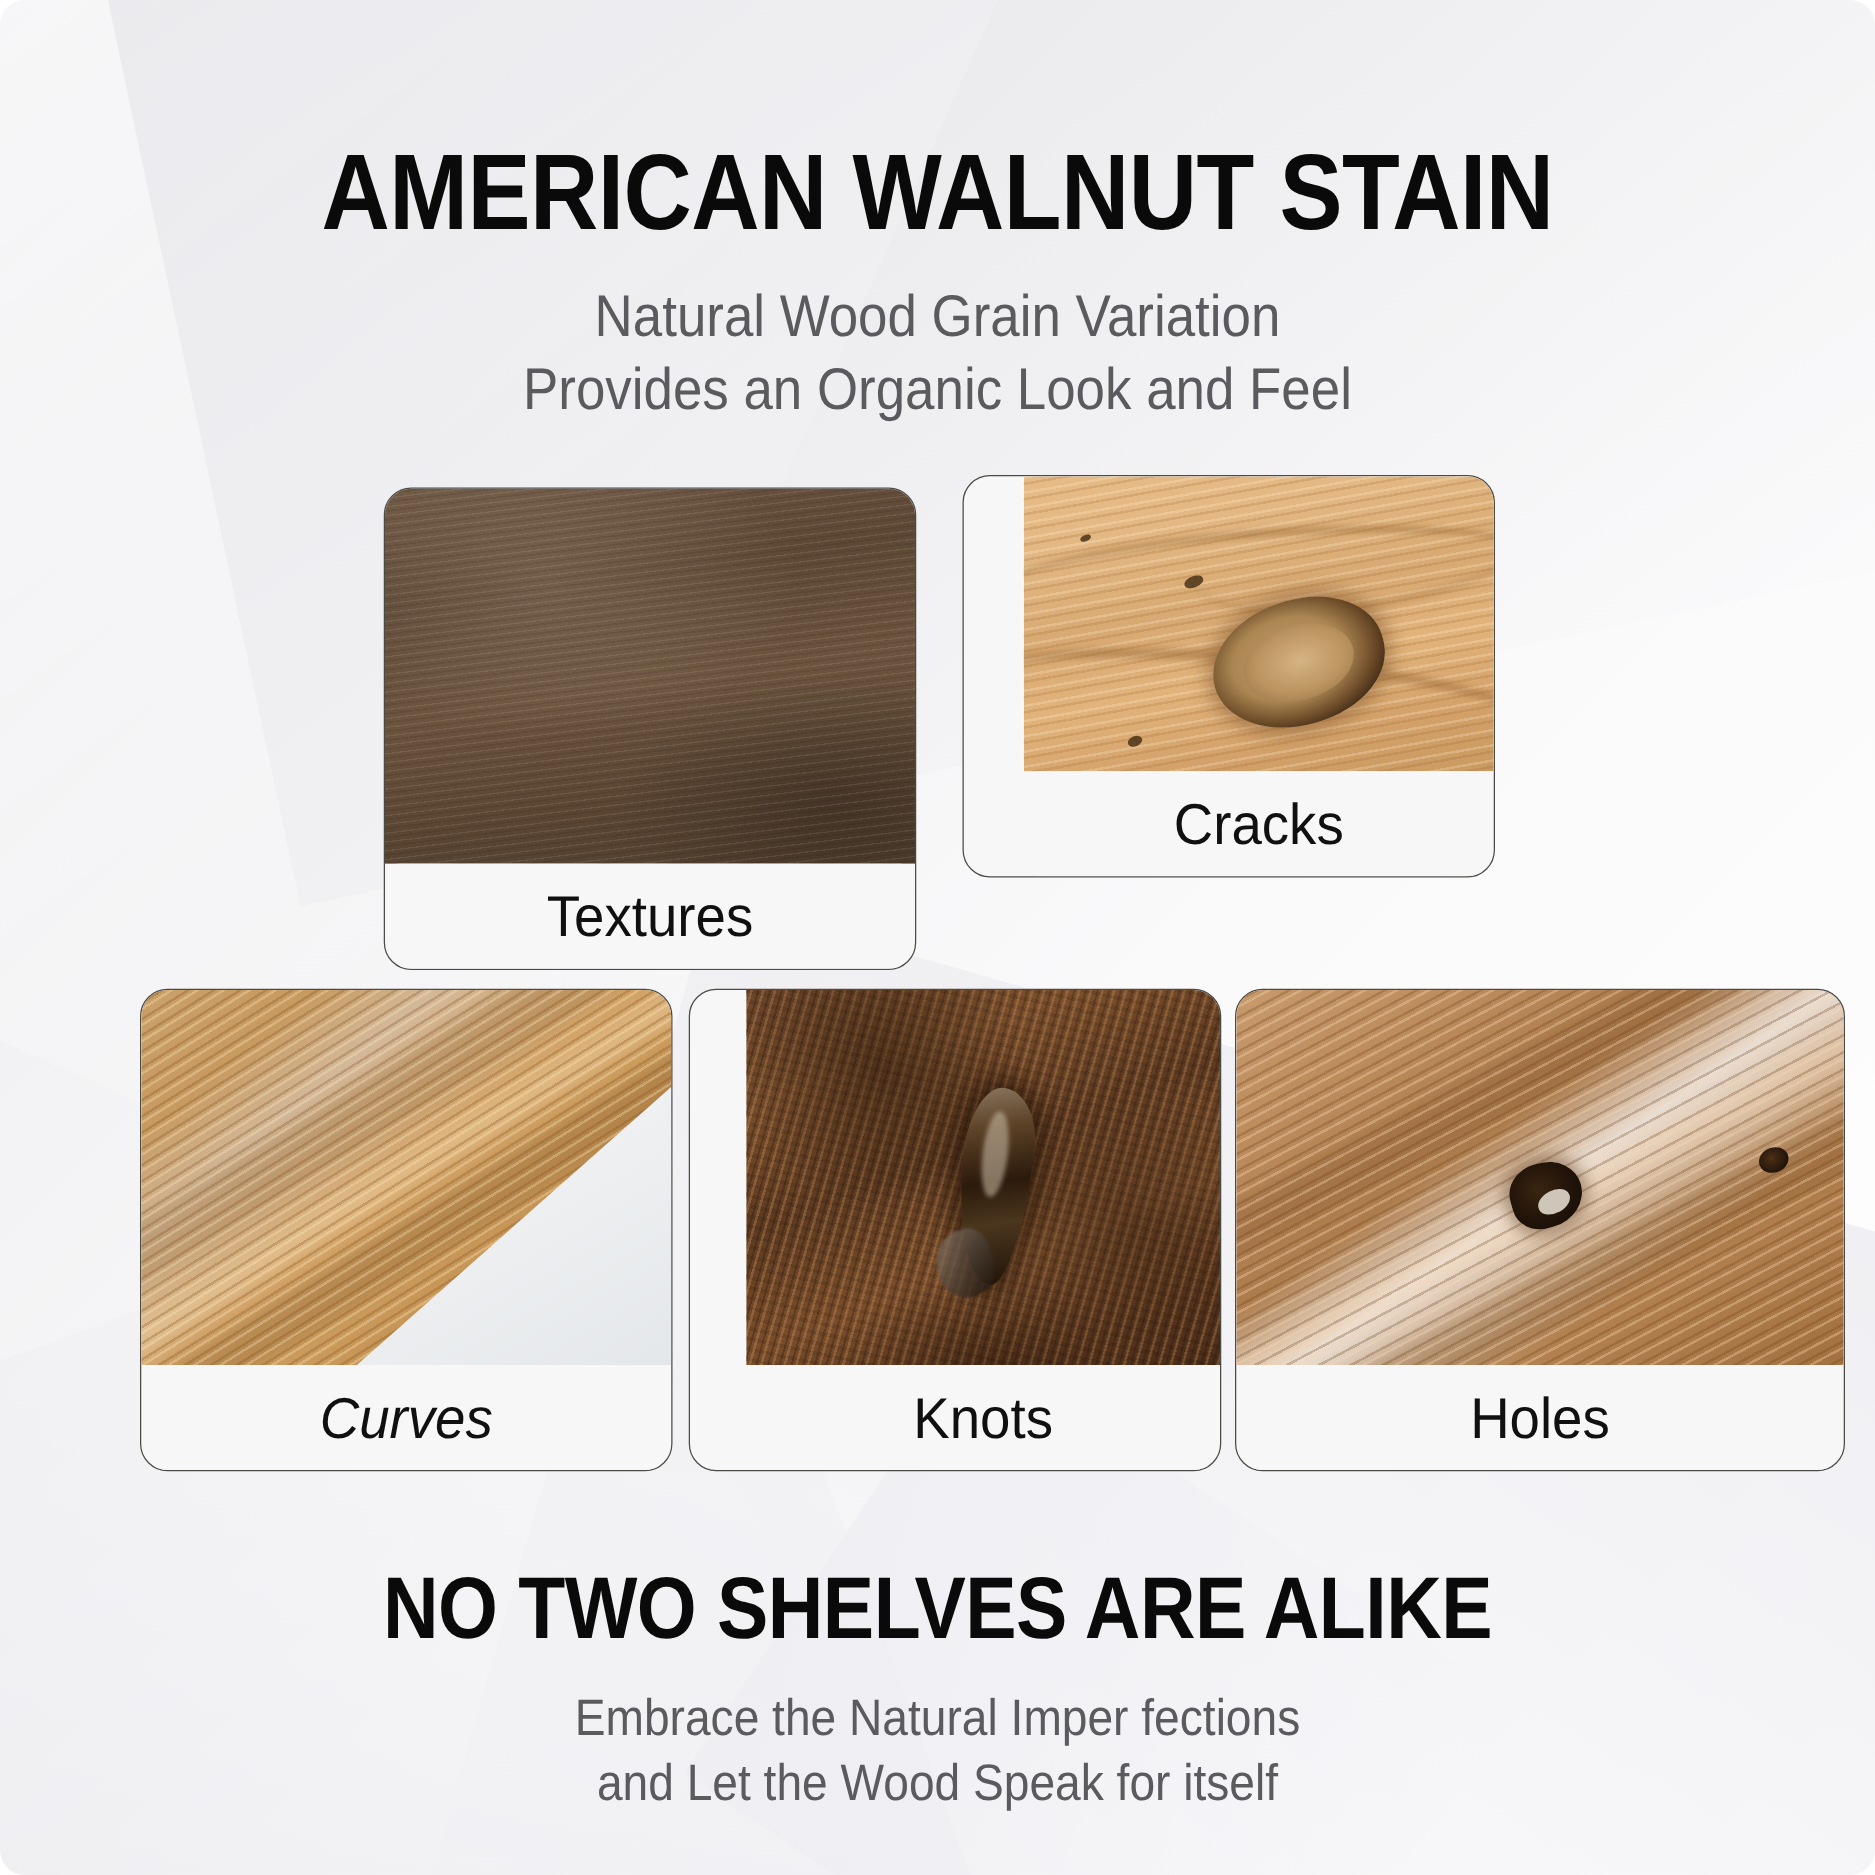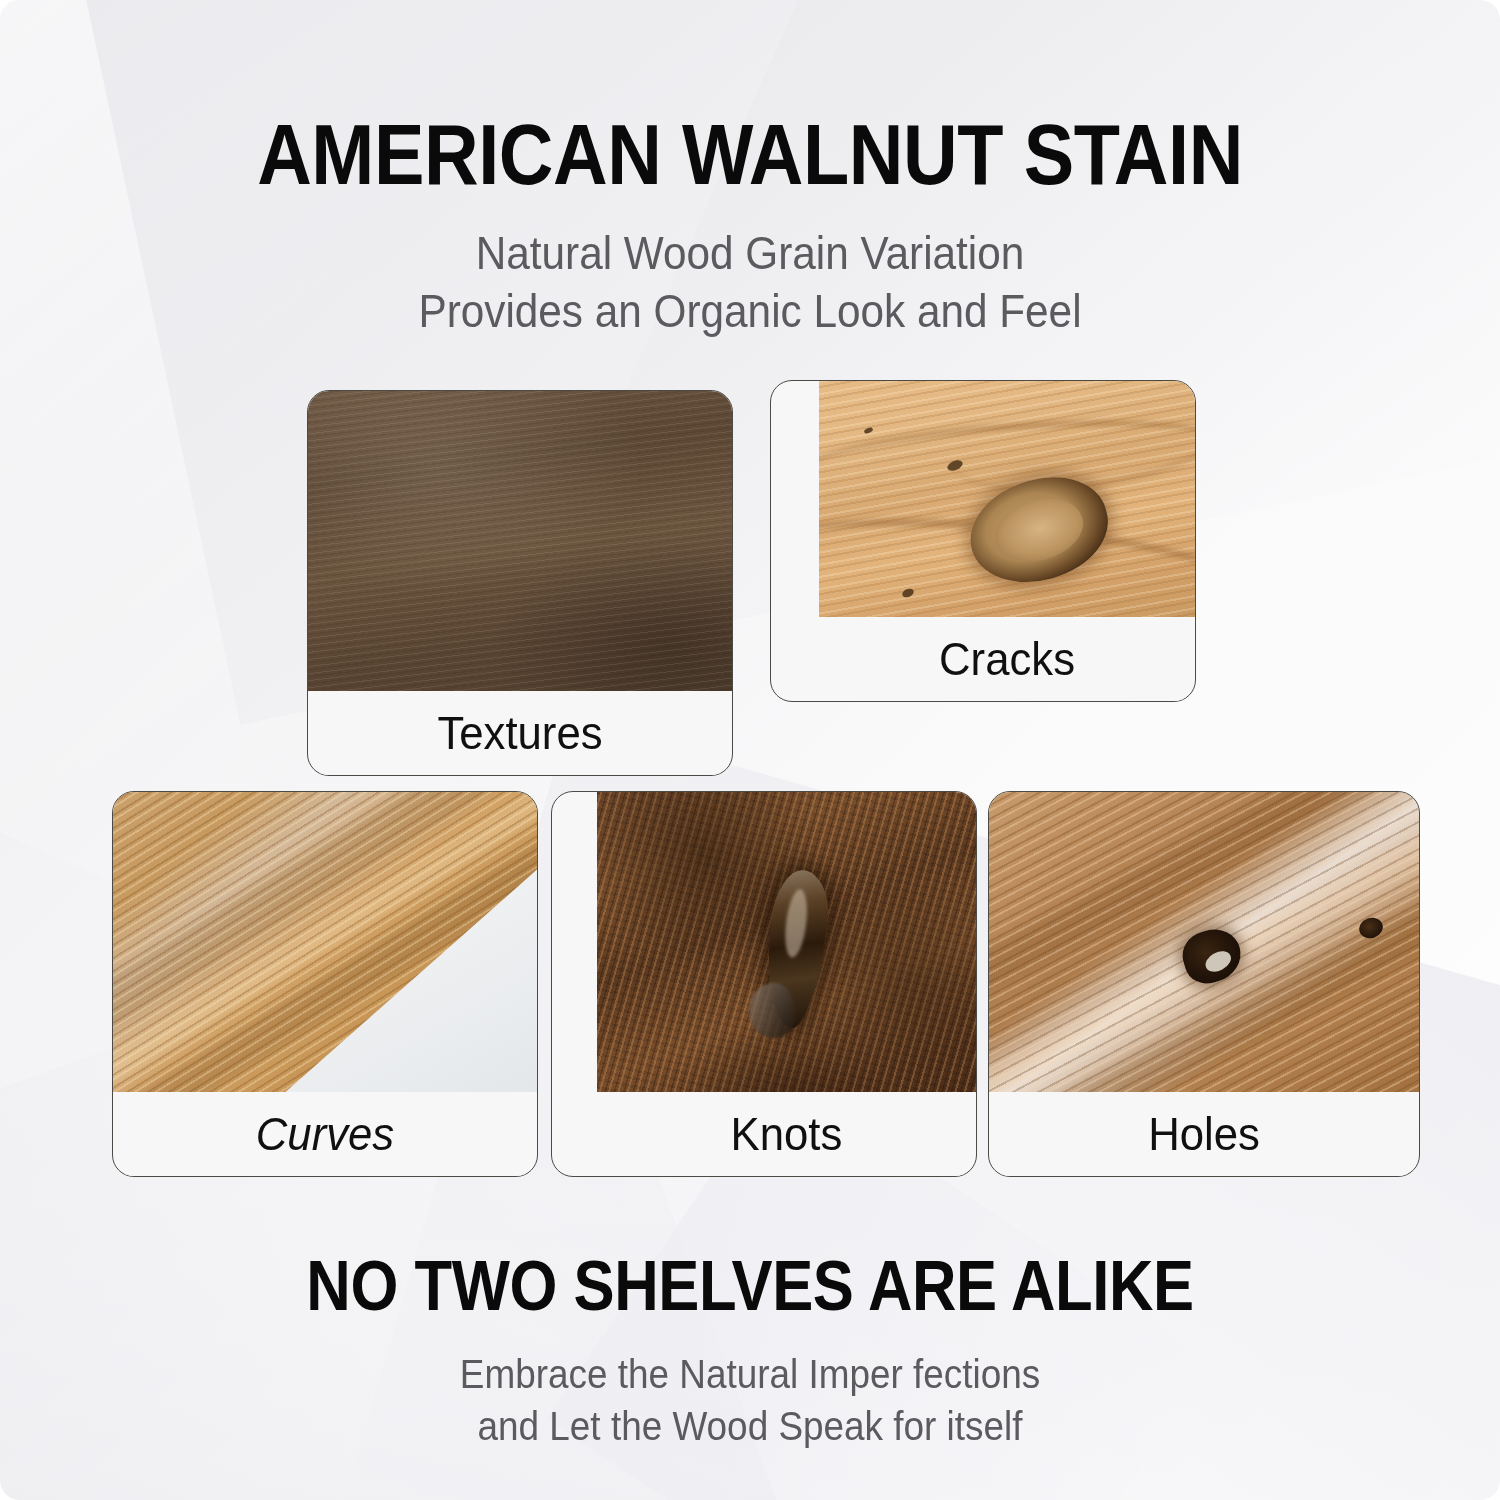--- a/index.html
+++ b/index.html
@@ -141,21 +141,21 @@
     font-size: 46px;
     letter-spacing: 0px;
     transform: scaleX(0.95);
   }
 
   
   #card-textures { left: 307px; top: 390px; width: 426px; height: 386px; }
   #card-cracks   { left: 770px; top: 380px; width: 426px; height: 322px; padding-left: 48px; }
   #card-curves   { left: 112px; top: 791px; width: 426px; height: 386px; font-style: italic; }
   #card-knots    { left: 551px; top: 791px; width: 426px; height: 386px; padding-left: 45px; }
-  #card-holes    { left: 988px; top: 791px; width: 432px; height: 386px; }
+  #card-holes    { left: 988px; top: 791px; width: 488px; height: 386px; }
 
   
   .wood { position: absolute; inset: 0; }
 
   
   .wood-textures {
     background:
       linear-gradient(172deg, #6d5743 0%, #5d4835 26%, #6b553f 52%, #5a4533 78%, #52402f 100%);
   }
   .wood-textures .fine {

